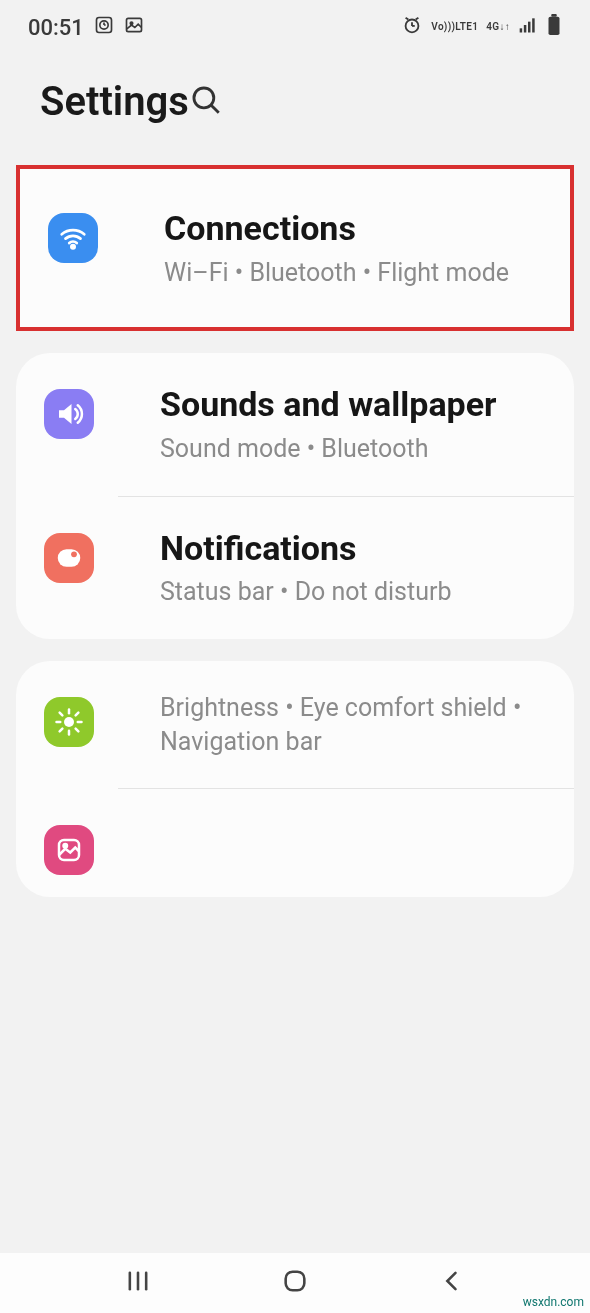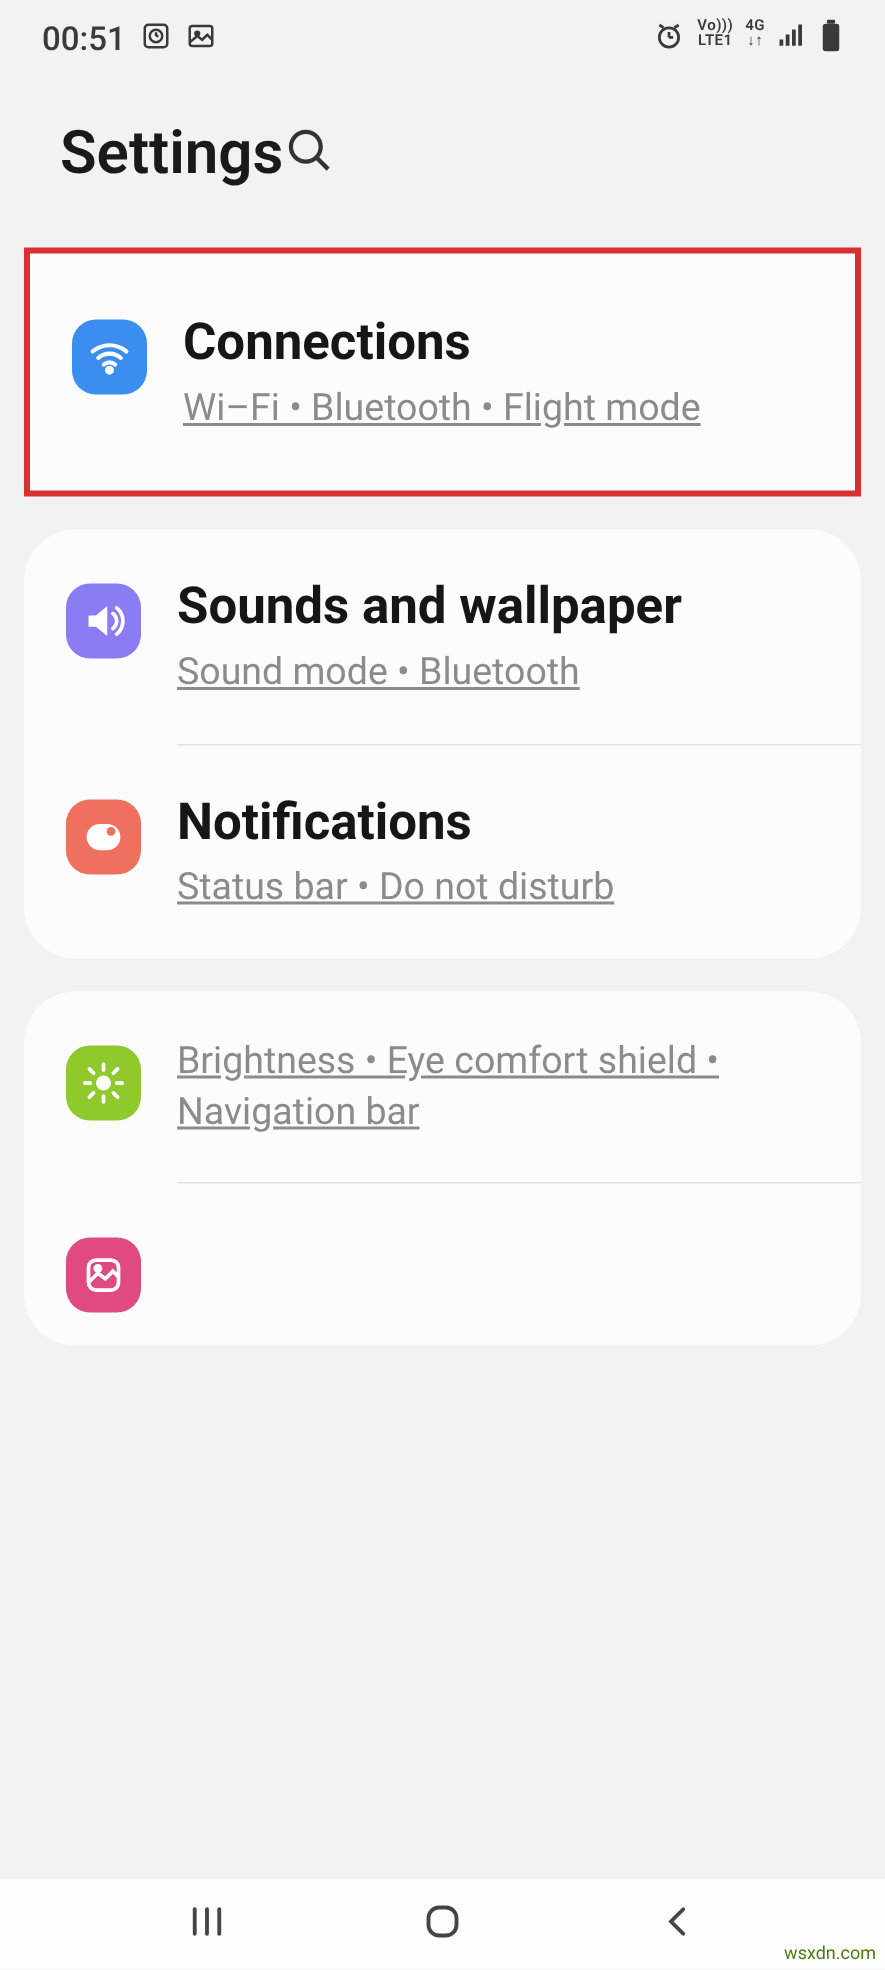--- a/index.html
+++ b/index.html
@@ -16,24 +16,24 @@
   .status-bar {
     display: flex;
     justify-content: space-between;
     align-items: center;
     padding: 6px 28px 0 28px;
     height: 48px;
     font-size: 22px;
     color: #3a3a3a;
     font-weight: 500;
   }
-  .status-left, .status-right { display: flex; gap: 10px; }
+  .status-left, .status-right { display: flex; align-items: center; gap: 10px; }
   .status-right { gap: 8px; }
   .tiny { font-size: 10px; line-height: 10px; font-weight: 600; letter-spacing: .3px; }
-  .stack { display: flex; flex-direction: column; align-items: center; }
+  .stack { display: flex; flex-direction: row; align-items: center; }
   
   .header {
     display: flex;
     align-items: center;
     padding: 30px 36px 40px 40px;
   }
   .header h1 { font-size: 40px; font-weight: 600; color: #1a1a1a; }
   
   .card {
     background: #fcfcfc;
@@ -56,40 +56,40 @@
     padding: 38px 30px 38px 28px;
   }
   .icon-badge {
     width: 50px; height: 50px;
     border-radius: 16px;
     display: flex; align-items: center; justify-content: center;
     flex-shrink: 0;
     margin-top: 6px;
   }
   .icon-badge svg { width: 30px; height: 30px; }
-  .item-text { flex: 1; }
+  .item-text { flex: 1; margin-left: 42px; }
   .item-title { font-size: 34px; font-weight: 700; color: #161616; line-height: 1.25; margin-bottom: 6px;}
-  .item-sub { font-size: 25px; color: #8b8b8b; font-weight: 400; line-height: 1.35; text-decoration: underline; }
+  .item-sub { font-size: 25px; color: #8b8b8b; font-weight: 400; line-height: 1.35; }
   .divider { height: 1px; background: #e3e3e3; margin: 0 0 0 102px; }
   
   .nav-bar {
     position: absolute;
     bottom: 0; left: 0; right: 0;
     height: 60px;
     background: #fdfdfd;
     display: flex;
     justify-content: space-around;
     align-items: center;
     padding: 0 60px;
   }
   
   .watermark {
     position: absolute;
     bottom: 4px; right: 6px;
-    font-size: 12px; color: #4d7c0f;
+    font-size: 12px; color: #0f766e;
   }
 </style>
 </head>
 <body>
 
 <div class="status-bar">
   <div class="status-left">
     <span>00:51</span>
     <span>
       <svg width="20" height="20" viewBox="0 0 24 24" fill="none" stroke="#3a3a3a" stroke-width="2">

